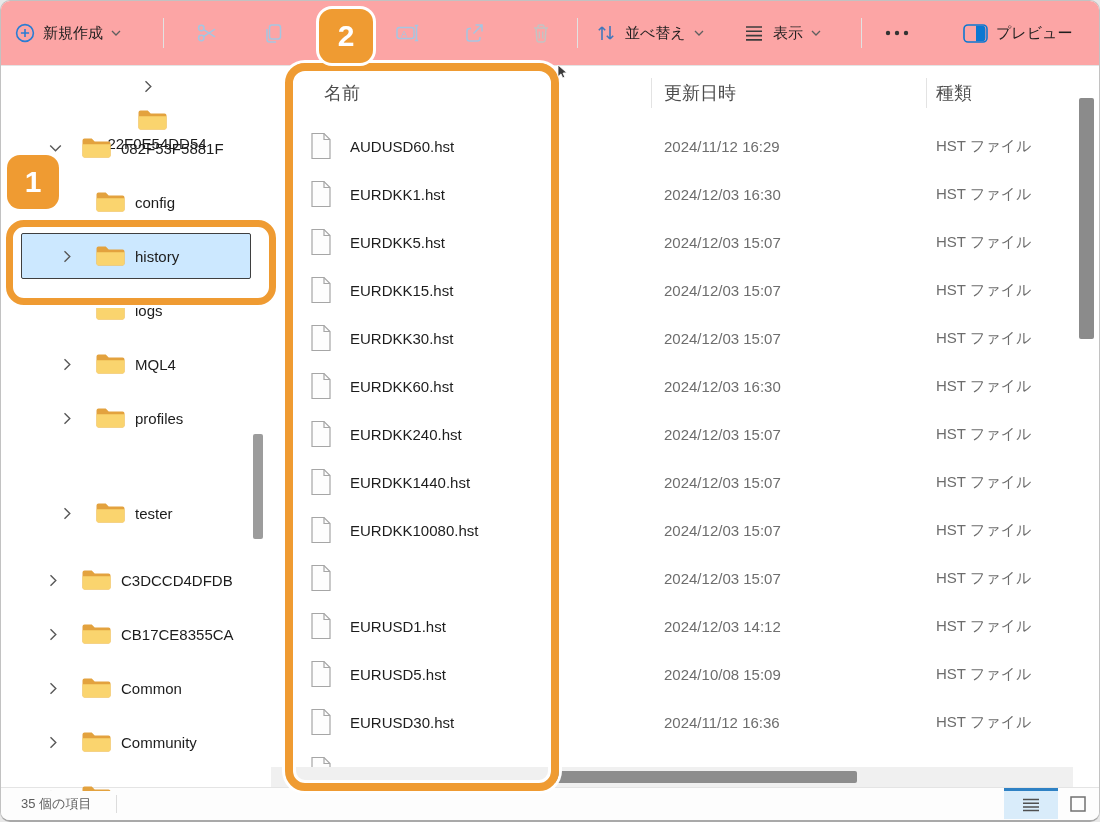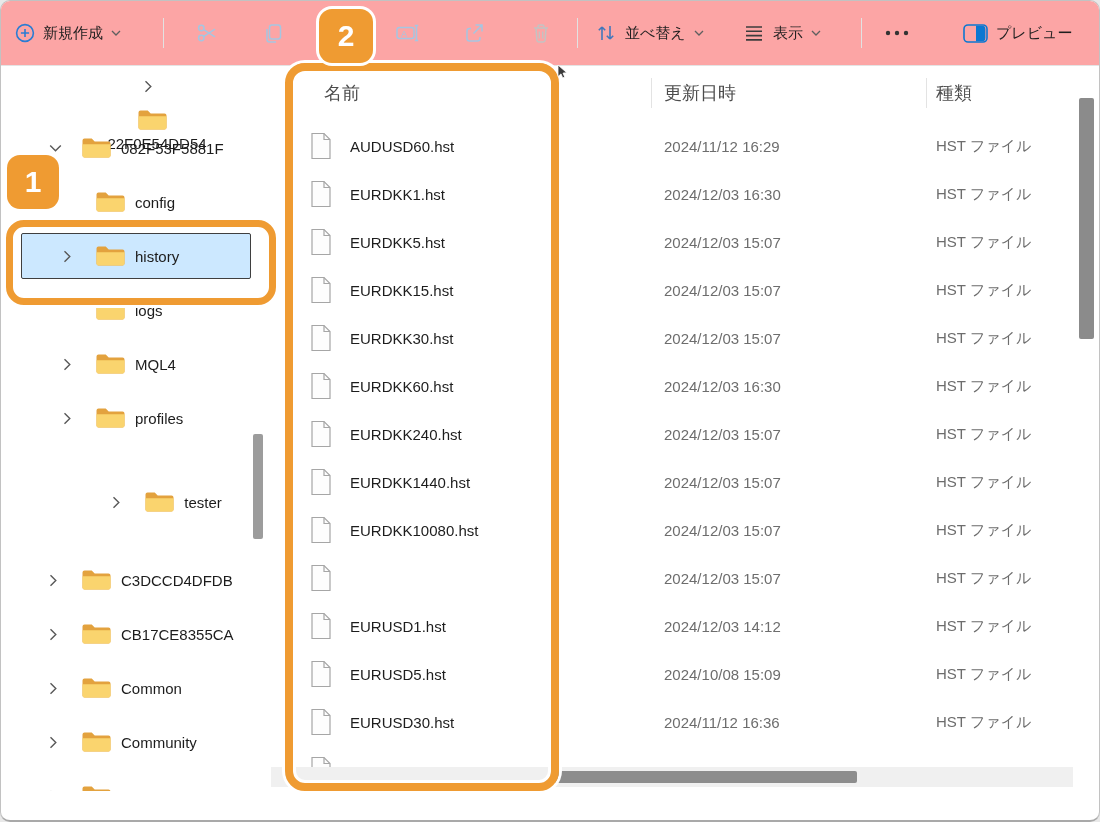--- a/index.html
+++ b/index.html
@@ -245,21 +245,21 @@
           </svg>
         </span>
       <svg class="folder-ic" viewBox="0 0 30 24">
           <path d="M1.5 4.5a2 2 0 0 1 2-2h7.2l3 3h13.8a2 2 0 0 1 2 2v12a2 2 0 0 1-2 2H3.5a2 2 0 0 1-2-2z" fill="#E3A23E"></path>
           <path d="M1.5 8.2h28v11.3a2 2 0 0 1-2 2H3.5a2 2 0 0 1-2-2z" fill="#FAD46E"></path>
         </svg>
       <span class="tree-label">profiles</span>
     </div>
 
 
-    <div class="tree-row lvl2" style="top:409px;justify-content:center;">
+    <div class="tree-row lvl2" style="top:420px;">
       <span class="chev-slot">
           <svg width="9" height="13" viewBox="0 0 9 13">
             <path d="M1.5 1.2l5.3 5.3-5.3 5.3" stroke="#585858" stroke-width="1.4" fill="none"></path>
           </svg>
         </span>
       <svg class="folder-ic" viewBox="0 0 30 24">
           <path d="M1.5 4.5a2 2 0 0 1 2-2h7.2l3 3h13.8a2 2 0 0 1 2 2v12a2 2 0 0 1-2 2H3.5a2 2 0 0 1-2-2z" fill="#E3A23E"></path>
           <path d="M1.5 8.2h28v11.3a2 2 0 0 1-2 2H3.5a2 2 0 0 1-2-2z" fill="#FAD46E"></path>
         </svg>
       <span class="tree-label">tester</span>
@@ -505,20 +505,34 @@
           </svg>
       </span>
     </div>
 
     <div class="vscroll"></div>
     <div class="hscroll">
       <div class="hthumb"></div>
     </div>
   </div>
 
+  <div class="statusbar">
+    <span class="status-text">35 個の項目</span>
+    <div class="status-div"></div>
+    <div class="view-btn view-btn-details">
+      <svg width="18" height="14" viewBox="0 0 18 14">
+          <path d="M1 1.5h16M1 5.2h16M1 8.9h16M1 12.6h16" stroke="#4f4f4f" stroke-width="1.5" fill="none"></path>
+        </svg>
+    </div>
+    <div class="view-btn view-btn-icons">
+      <svg width="16" height="16" viewBox="0 0 16 16">
+          <rect x="1" y="1" width="14" height="14" fill="none" stroke="#707070" stroke-width="1.5"></rect>
+        </svg>
+    </div>
+  </div>
 
   <div class="badge badge1">1</div>
   <div class="callout callout1"></div>
   <div class="badge badge2">2</div>
   <div class="callout callout2"></div>
 
   <div class="cursor">
     <svg width="11" height="16" viewBox="0 0 11 16">
         <path d="M1 1v11.5l3-2.6 1.7 4 2-0.9-1.7-3.9 3.8-0.4z" fill="#3a3a3a" stroke="#fff" stroke-width="0.8"></path>
       </svg>

